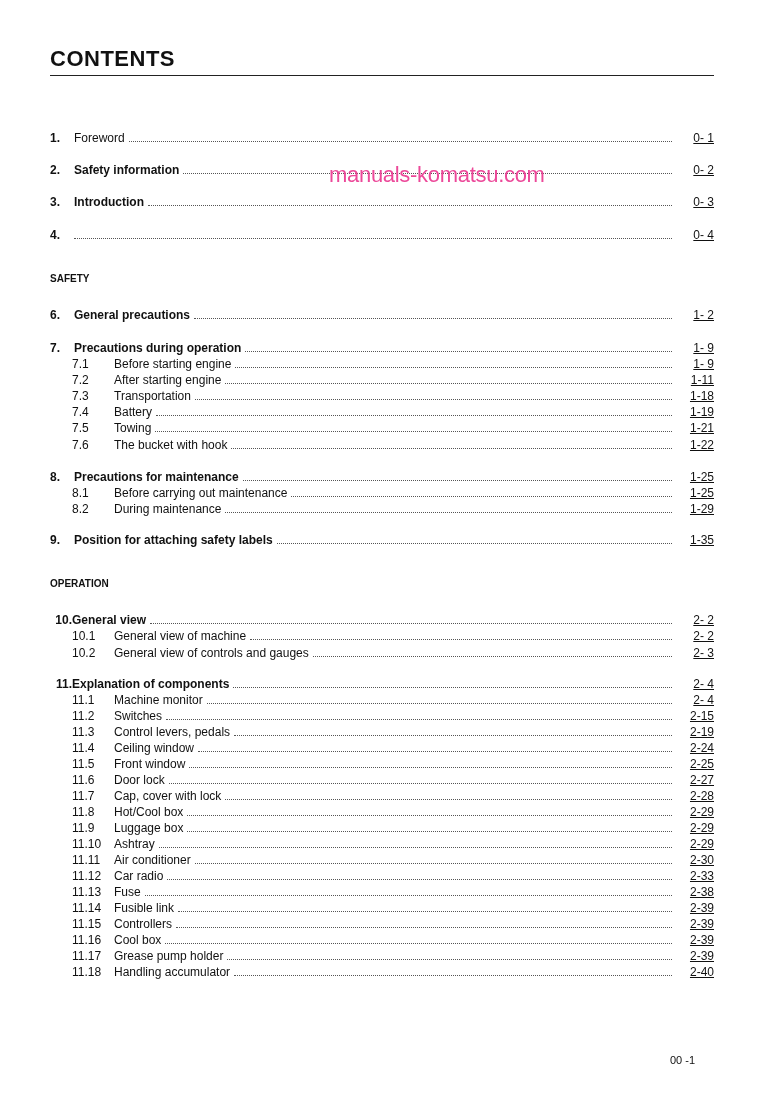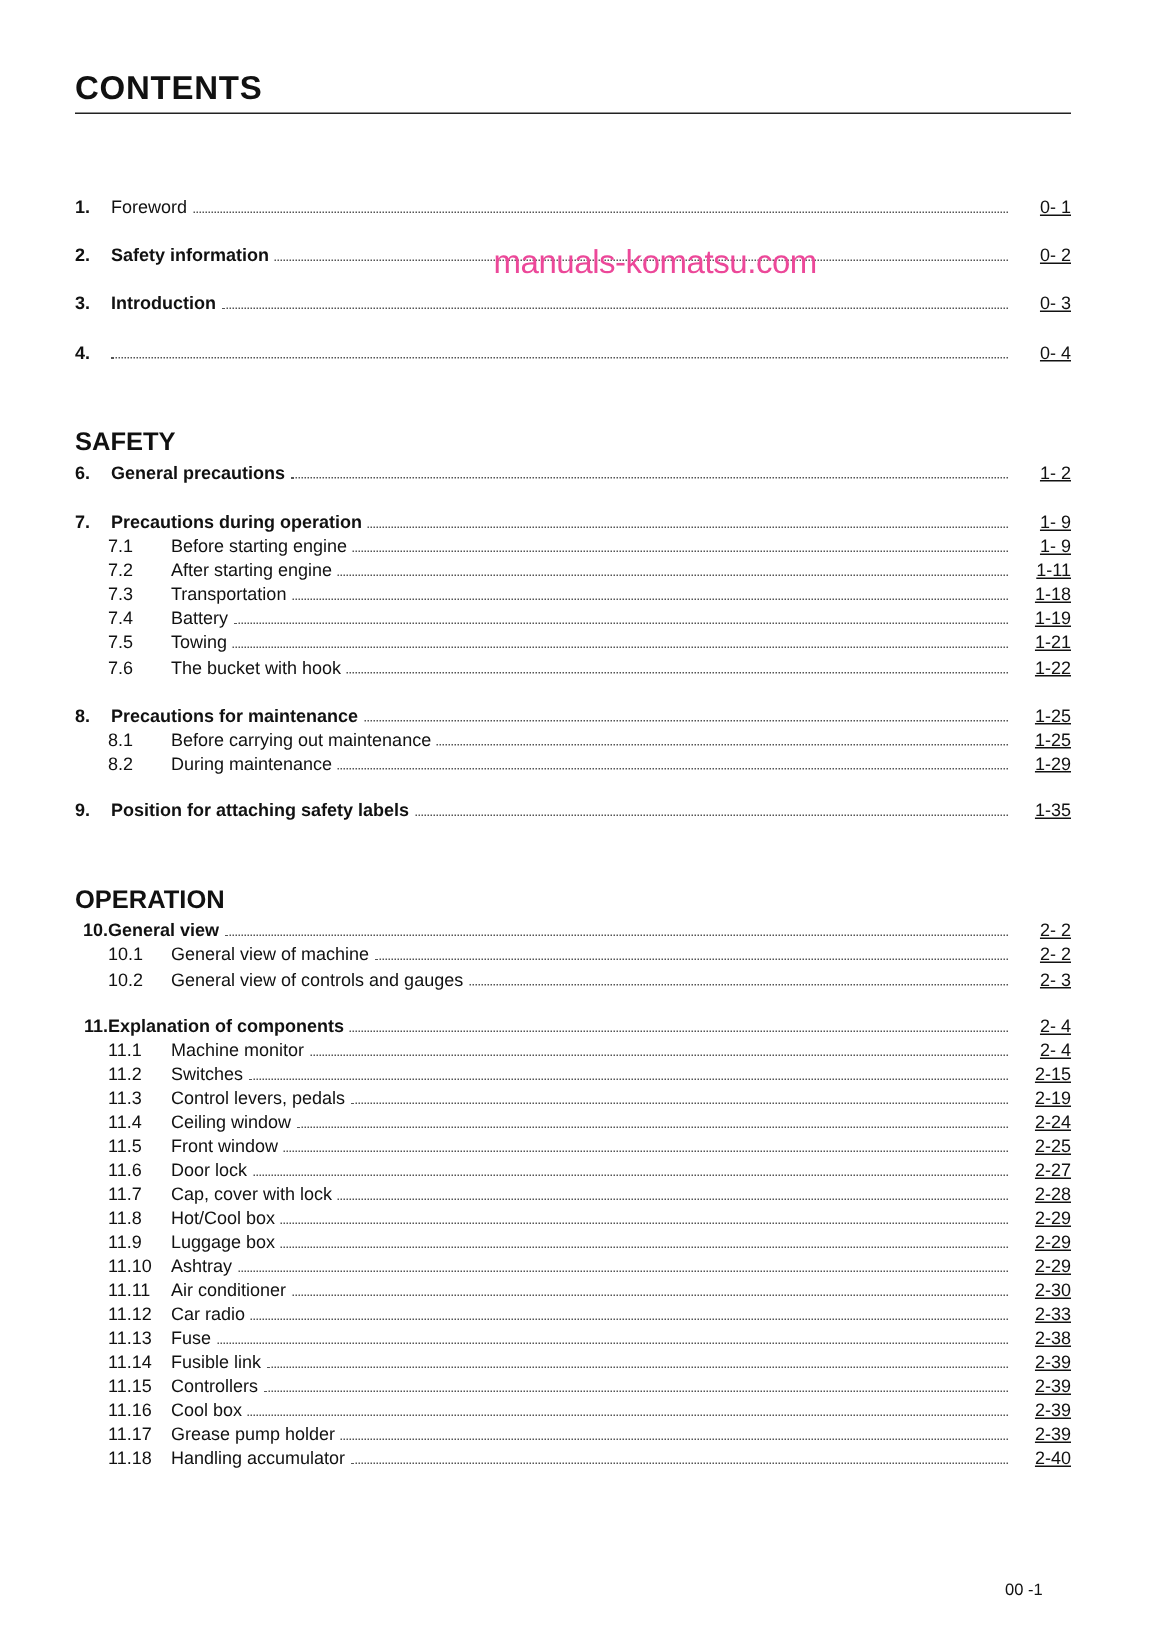--- a/index.html
+++ b/index.html
@@ -13,21 +13,21 @@
   }
   .title-rule {
     position: absolute; left: 50px; top: 75px; width: 664px; height: 1px;
     background: #222;
   }
   .watermark {
     position: absolute; left: 329px; top: 162px;
     font-size: 22px; color: #ec4899; letter-spacing: -0.3px;
   }
   .section-heading {
-    position: absolute; left: 50px; font-size: 17px; font-weight: bold; margin-top: 12px;
+    position: absolute; left: 50px; font-size: 10px; font-weight: bold;
   }
   .entry {
     position: absolute; left: 50px; width: 664px; height: 16px;
     display: flex; align-items: baseline; font-size: 12px;
   }
   .entry .num { flex: 0 0 auto; }
   .entry.main .num { width: 24px; font-weight: bold; }
   .entry.main .lbl { font-weight: bold; }
   .entry.main.wide .num { width: 22px; text-align: right; }
   .entry.sub .num { width: 42px; margin-left: 22px; }

